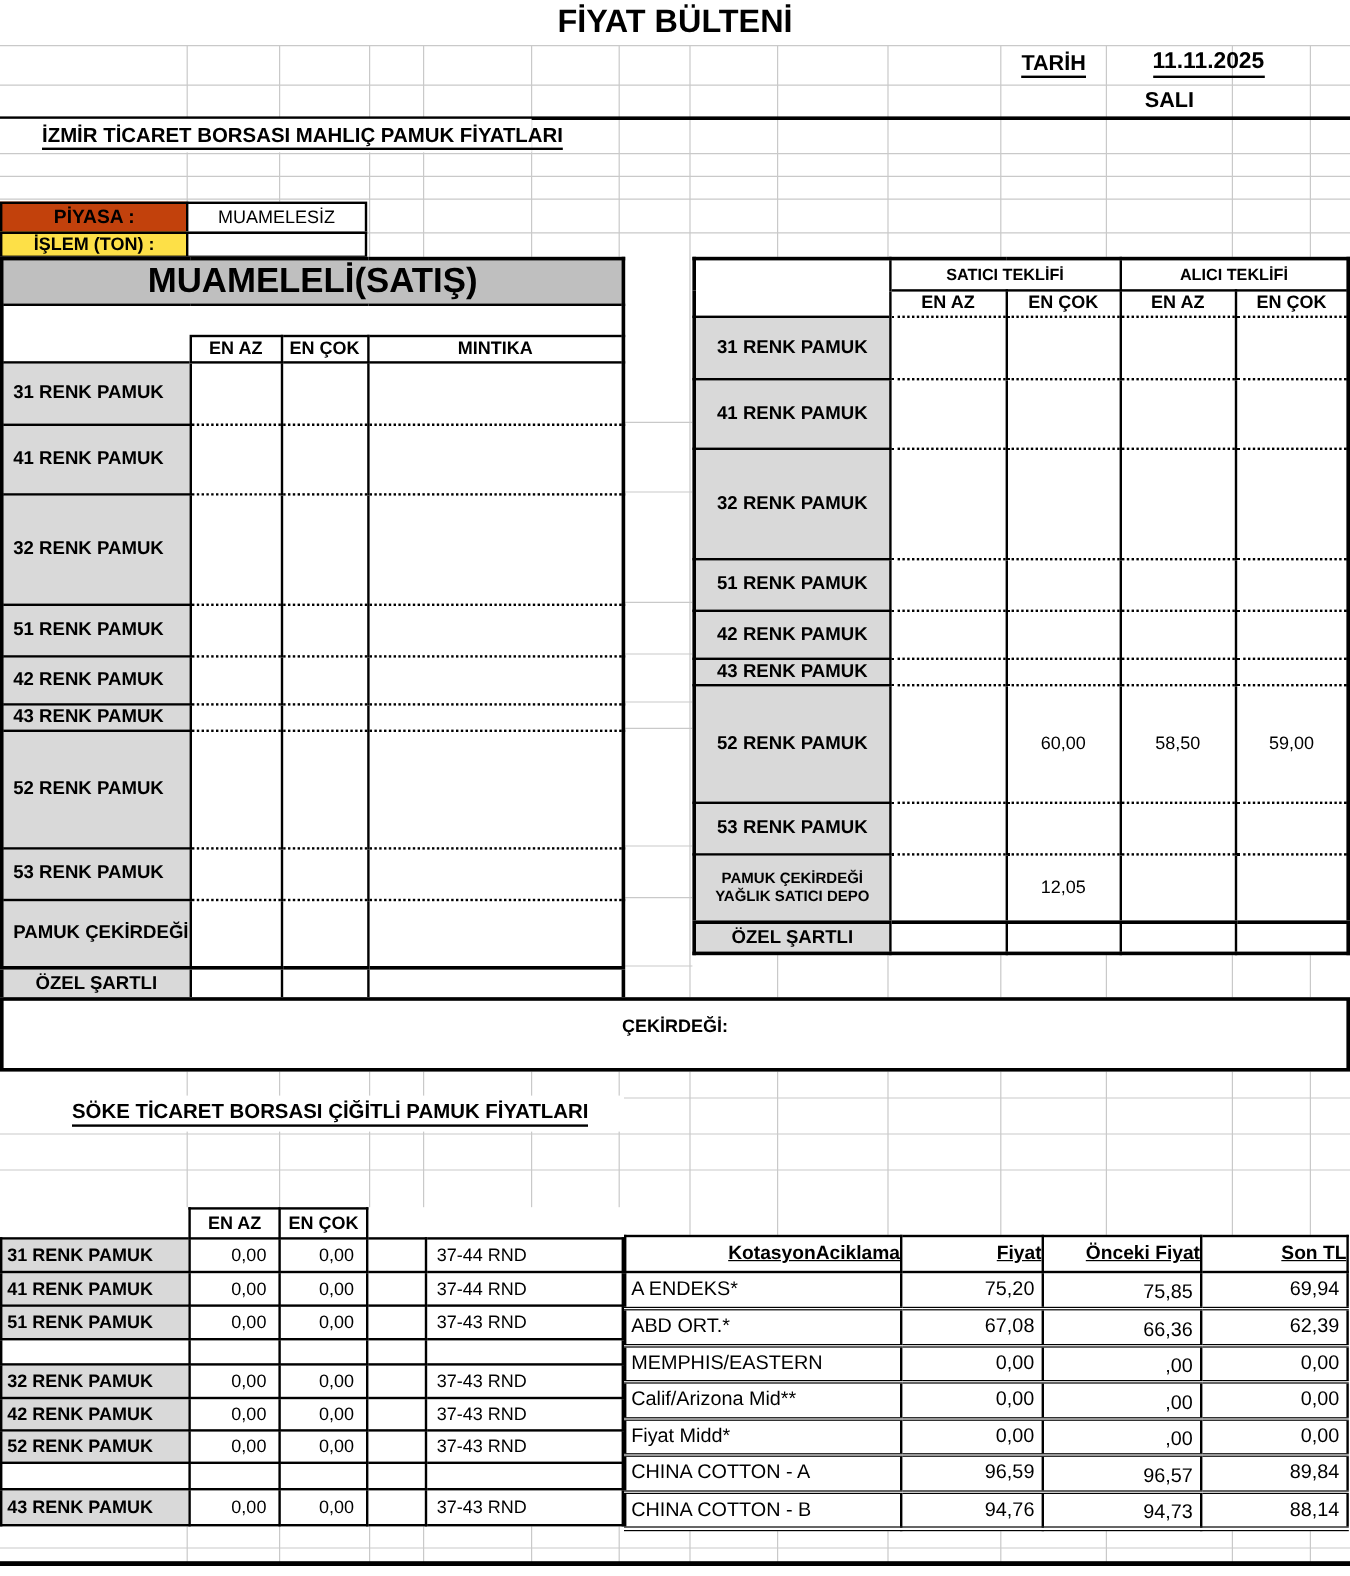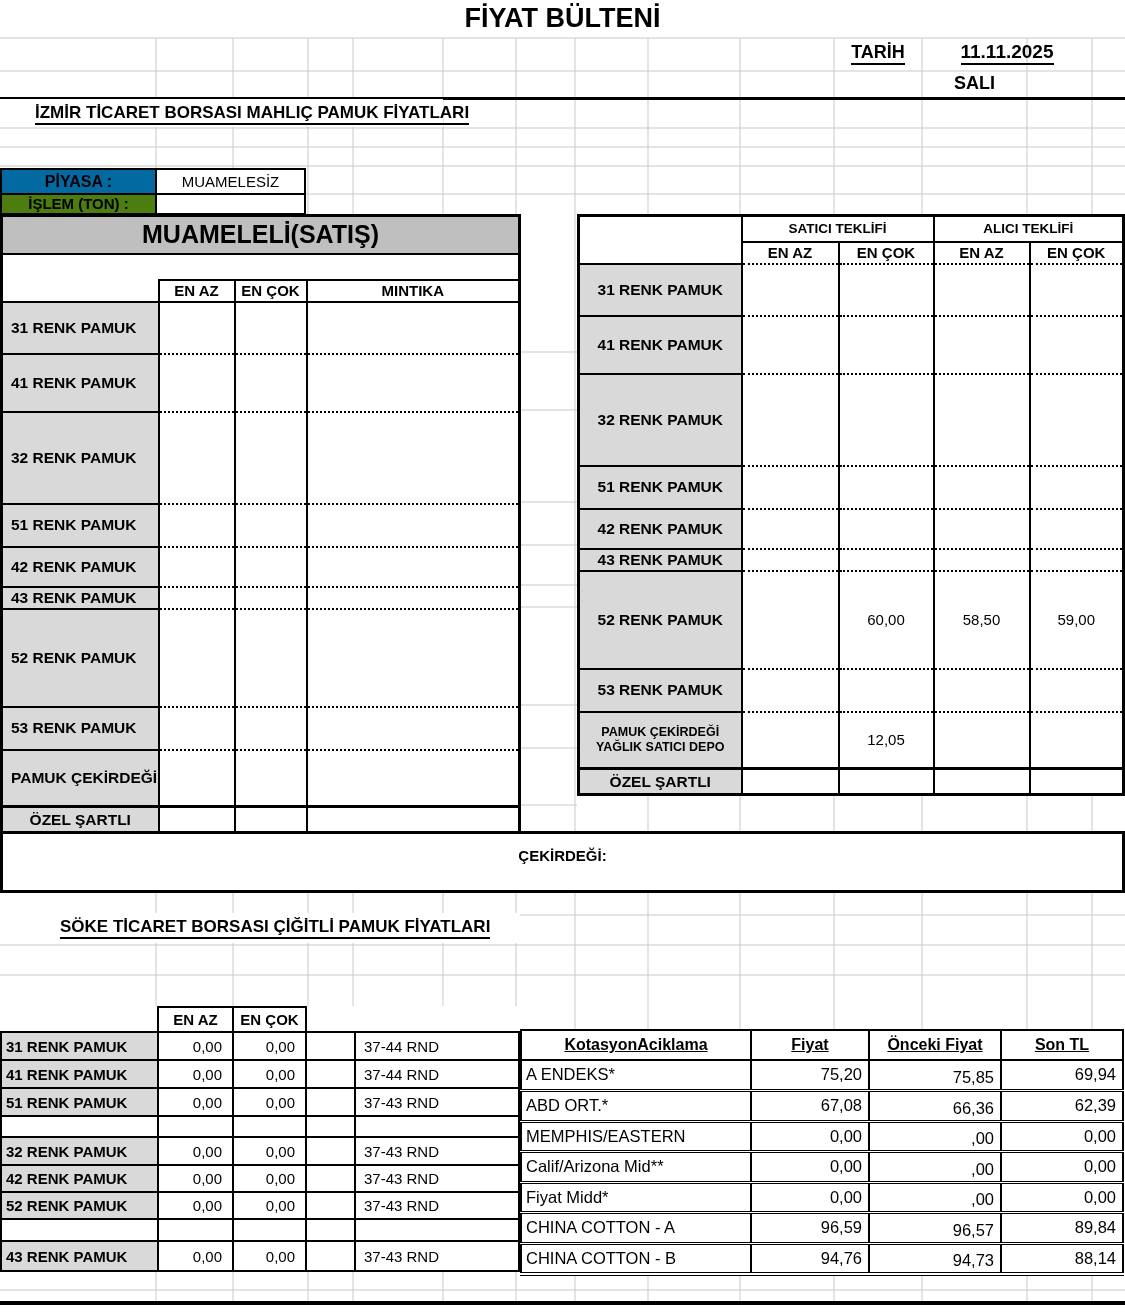--- a/index.html
+++ b/index.html
@@ -21,40 +21,40 @@
   #date-cell  { position:absolute; left:922px; top:41px; width:170px; text-align:center;
                 font-size:19px; font-weight:bold; }
   #sali-cell  { position:absolute; left:922px; top:73px; width:105px; text-align:center;
                 font-size:18px; font-weight:bold; }
   .uline { border-bottom:2px solid #000; padding-bottom:1px; }
   #thick-top { position:absolute; left:0; top:97px; width:1125px; height:3px; background:#000; }
   #izmir-row { position:absolute; left:0; top:99px; width:443px; height:28px; background:#fff; }
   #izmir-heading { position:absolute; left:35px; top:103px; font-size:17px; font-weight:bold; }
 
   #piyasa-label { position:absolute; left:0; top:168px; width:157px; height:27px;
-                  background:#0369a1; border:2px solid #000; font-weight:bold; font-size:16px;
+                  background:#c2410c; border:2px solid #000; font-weight:bold; font-size:16px;
                   text-align:center; line-height:23px; }
   #piyasa-value { position:absolute; left:155px; top:168px; width:151px; height:27px;
                   background:#fff; border:2px solid #000; font-size:15px;
                   text-align:center; line-height:23px; }
   #islem-label  { position:absolute; left:0; top:193px; width:157px; height:22px;
-                  background:#4d7c0f; border:2px solid #000; font-weight:bold; font-size:15px;
+                  background:#fde047; border:2px solid #000; font-weight:bold; font-size:15px;
                   text-align:center; line-height:18px; }
   #islem-value  { position:absolute; left:155px; top:193px; width:151px; height:22px;
                   background:#fff; border:2px solid #000; font-size:15px;
                   text-align:center; line-height:18px; }
 
   
   table { position:absolute; border-collapse:collapse; table-layout:fixed; background:#fff; }
   td { padding:0; vertical-align:middle; overflow:hidden; }
 
   
   #main-left  { left:0;   top:214px; width:518px; border:3px solid #000; }
   #main-right { left:577px; top:214px; width:545px; border:3px solid #000; }
-  .bighead { background:#bfbfbf; font-size:25px; font-weight:bold; text-align:center;
+  .bighead { background:#bfbfbf; font-size:29px; font-weight:bold; text-align:center;
              border-bottom:2px solid #000; }
   .blankstrip { border:none; }
   .blank-l { border:none; border-right:2px solid #000; }
   .colhdr { font-weight:bold; font-size:15px; text-align:center; border:2px solid #000; }
   .colhdr-dot { border-bottom:2px dotted #000; }
   .grphdr { font-weight:bold; font-size:13.5px; text-align:center; border:2px solid #000; }
   .lbl  { background:#d9d9d9; font-weight:bold; font-size:15.5px; text-align:left;
           padding-left:8px; border:2px solid #000; }
   .lblc { background:#d9d9d9; font-weight:bold; font-size:15.5px; text-align:center;
           border:2px solid #000; }
@@ -79,21 +79,21 @@
   .slbl { background:#d9d9d9; font-weight:bold; font-size:15px; padding-left:4px;
           border:2px solid #000; }
   .sblank { border:2px solid #000; }
   .sval { font-size:15px; text-align:right; padding-right:10px; border:2px solid #000; }
   .sgap { border:2px solid #000; }
   .srnd { font-size:15px; text-align:left; padding-left:8px; border:2px solid #000; }
 
   
   #kotasyon { left:520px; top:1029px; width:602px; border:2px solid #000;
               border-bottom:4px double #000; }
-  .khdr { font-weight:bold; font-size:16px; text-align:center; text-decoration:underline;
+  .khdr { font-weight:bold; font-size:16px; text-align:right; text-decoration:underline;
           border:2px solid #000; }
   .klabel { font-size:16.5px; text-align:left; padding-left:4px;
             border:2px solid #000; border-bottom:3px double #000; }
   .knum { font-size:16.5px; text-align:right; padding-right:6px;
           border:2px solid #000; border-bottom:3px double #000; }
   .klow { vertical-align:bottom; padding-bottom:2px; }
 
   #thick-bottom { position:absolute; left:0; top:1301px; width:1125px; height:4px; background:#000; }
 </style>
 </head>

